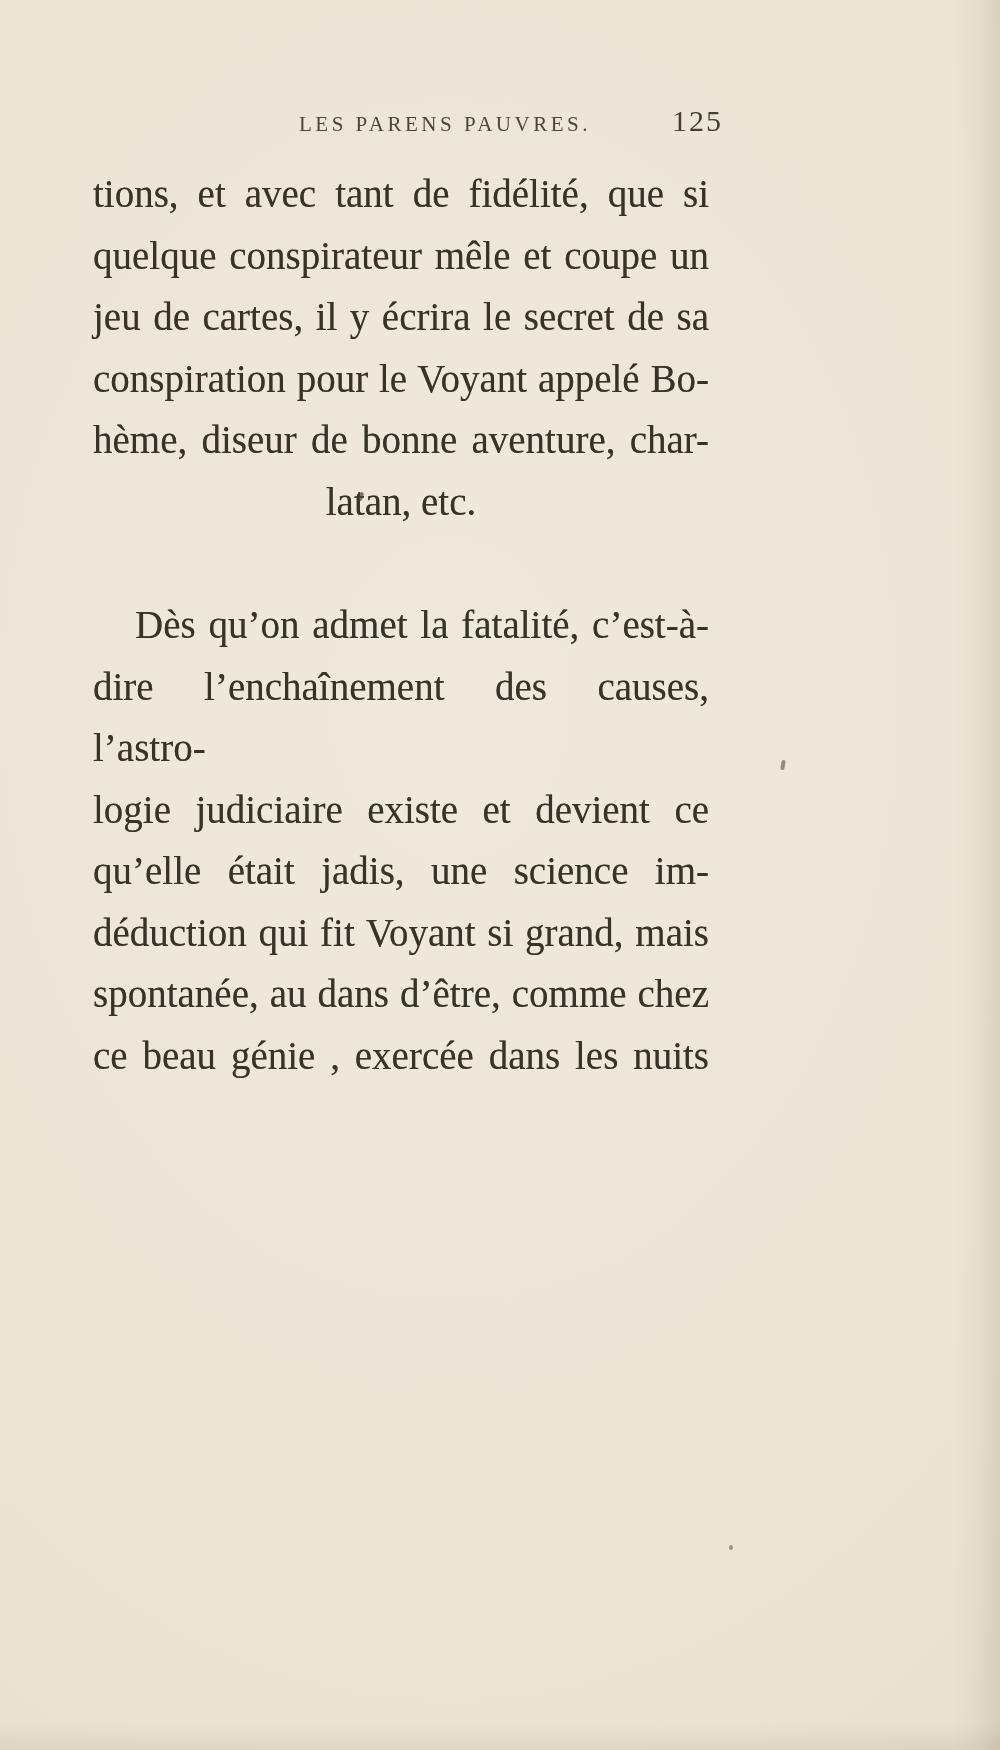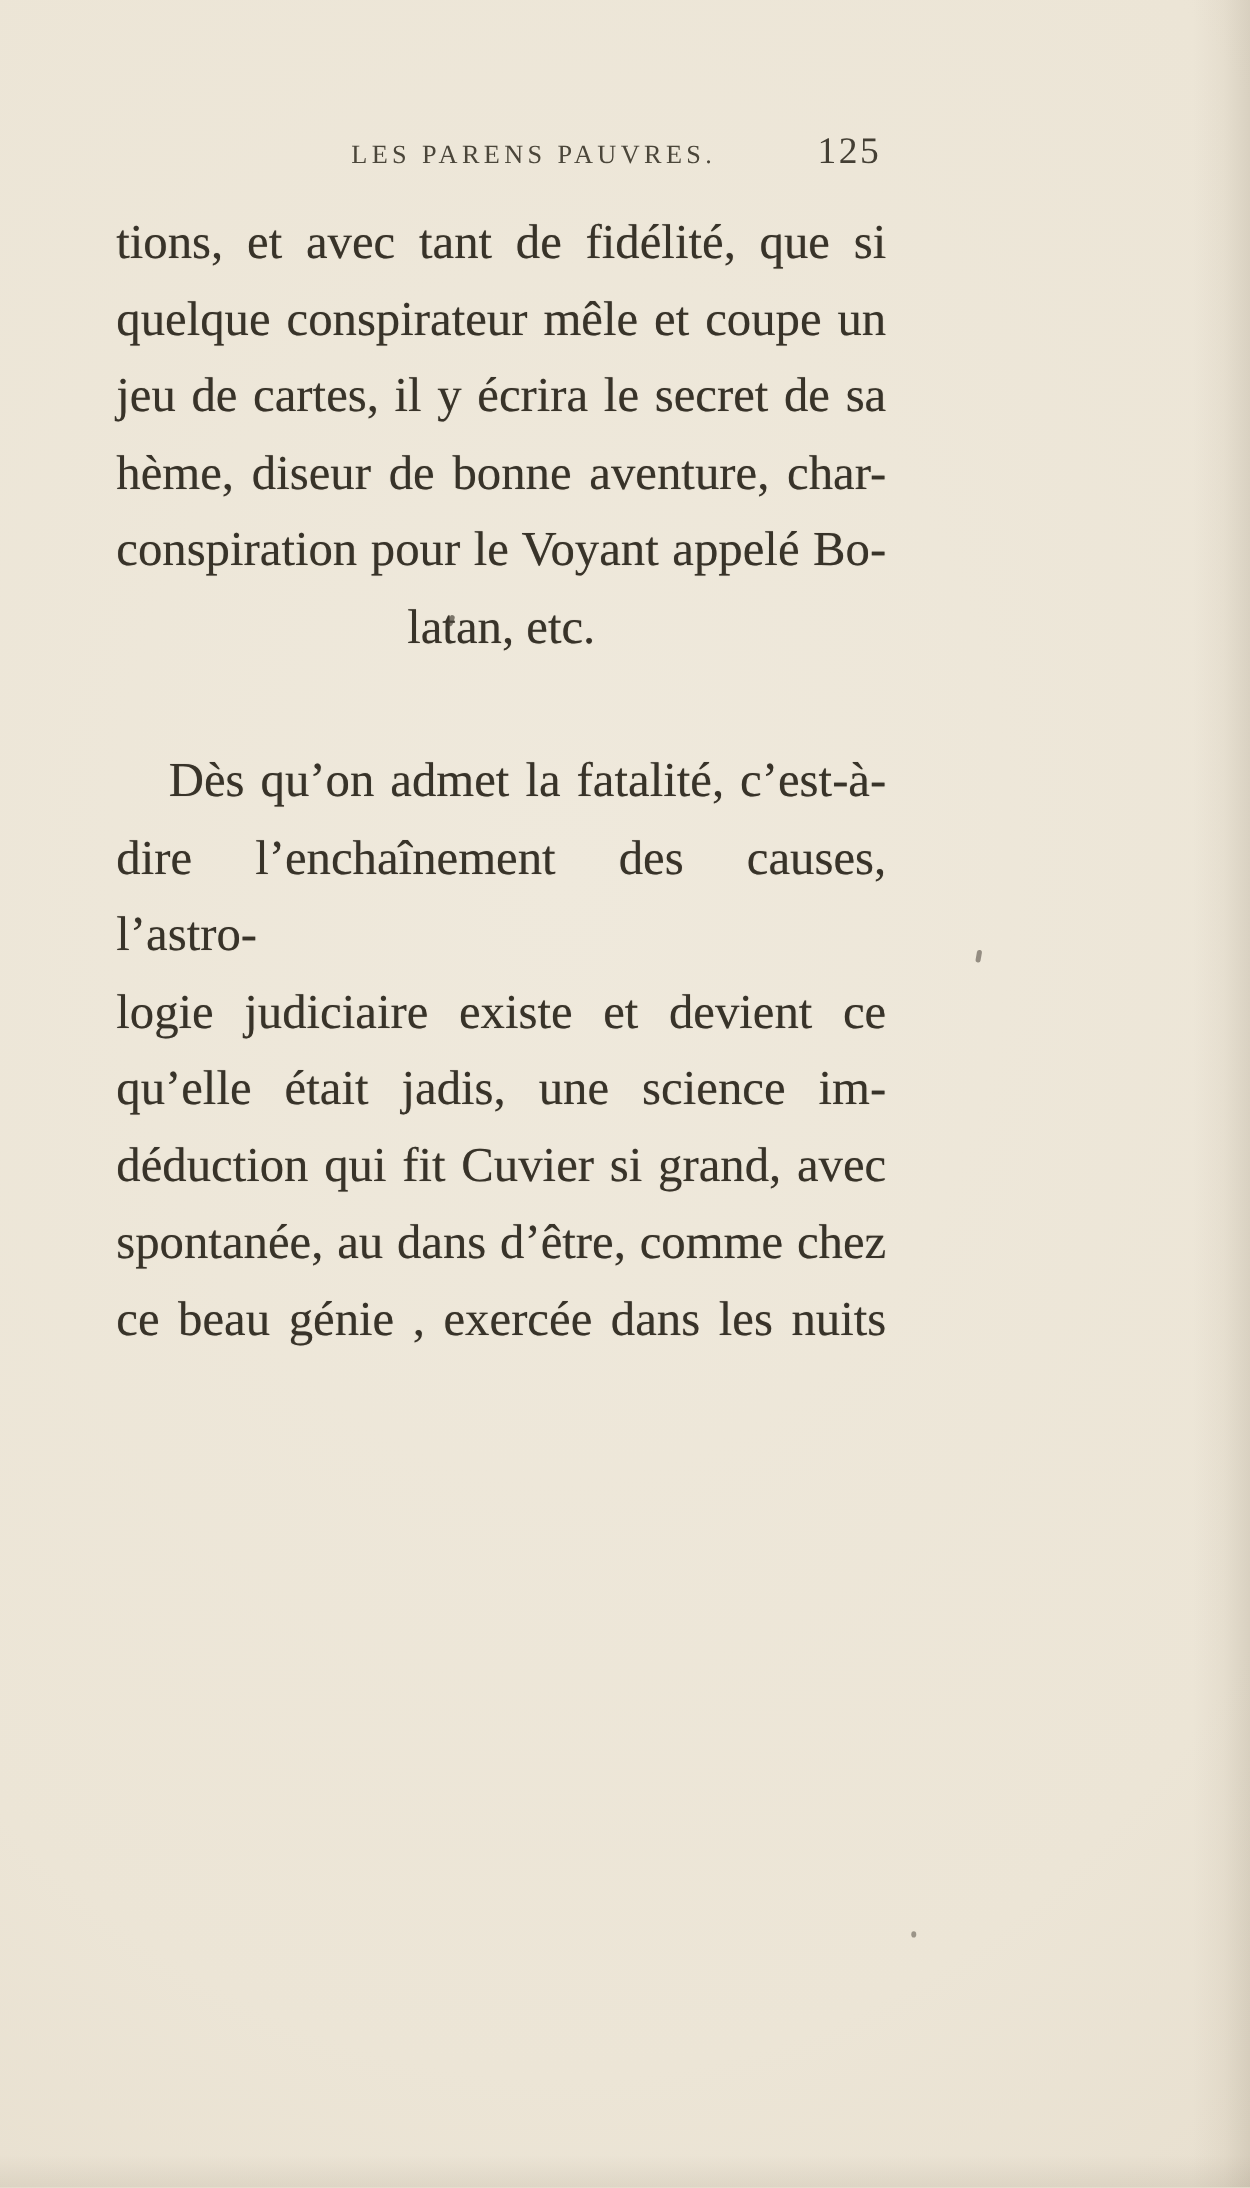--- a/index.html
+++ b/index.html
@@ -36,21 +36,21 @@
     left: 0; bottom: 0;
     width: 100%;
     height: 26px;
     background: linear-gradient(180deg, rgba(120,104,78,0) 0%, rgba(110,94,70,0.10) 100%);
     pointer-events: none;
   }
 
   .running-header {
     position: absolute;
     top: 104px;
-    left: 90px;
+    left: 108px;
     width: 615px;
     display: flex;
     align-items: baseline;
   }
   .running-title {
     flex: 1;
     text-align: center;
     font-size: 21px;
     letter-spacing: 3.5px;
     color: #4b463a;
@@ -105,30 +105,30 @@
   <div class="running-header">
     <span class="running-title">LES PARENS PAUVRES.</span>
     <span class="page-number">125</span>
   </div>
 
   <div class="text-body">
       <div class="paragraph">
         <div class="line justify">tions, et avec tant de fidélité, que si</div>
         <div class="line justify">quelque conspirateur mêle et coupe un</div>
         <div class="line justify">jeu de cartes, il y écrira le secret de sa</div>
+        <div class="line justify">conspiration pour le Voyant appelé Bo-</div>
         <div class="line justify">hème, diseur de bonne aventure, char-</div>
-        <div class="line justify">conspiration pour le Voyant appelé Bo-</div>
         <div class="line">latan, etc.</div>
       </div>
       <div class="paragraph">
         <div class="line justify indent">Dès qu’on admet la fatalité, c’est-à-</div>
         <div class="line justify">dire l’enchaînement des causes, l’astro-</div>
         <div class="line justify">logie judiciaire existe et devient ce</div>
         <div class="line justify">qu’elle était jadis, une science im-</div>
-        <div class="line justify">déduction qui fit Cuvier si grand, avec</div>
+        <div class="line justify">déduction qui fit Voyant si grand, mais</div>
         <div class="line justify">spontanée, au dans d’être, comme chez</div>
         <div class="line justify">ce beau génie , exercée dans les nuits</div>
       </div>
     </div>
 
   <div class="scan-speck speck-1"></div>
   <div class="scan-speck speck-2"></div>
   <div class="scan-speck speck-3"></div>
 
 </div>

